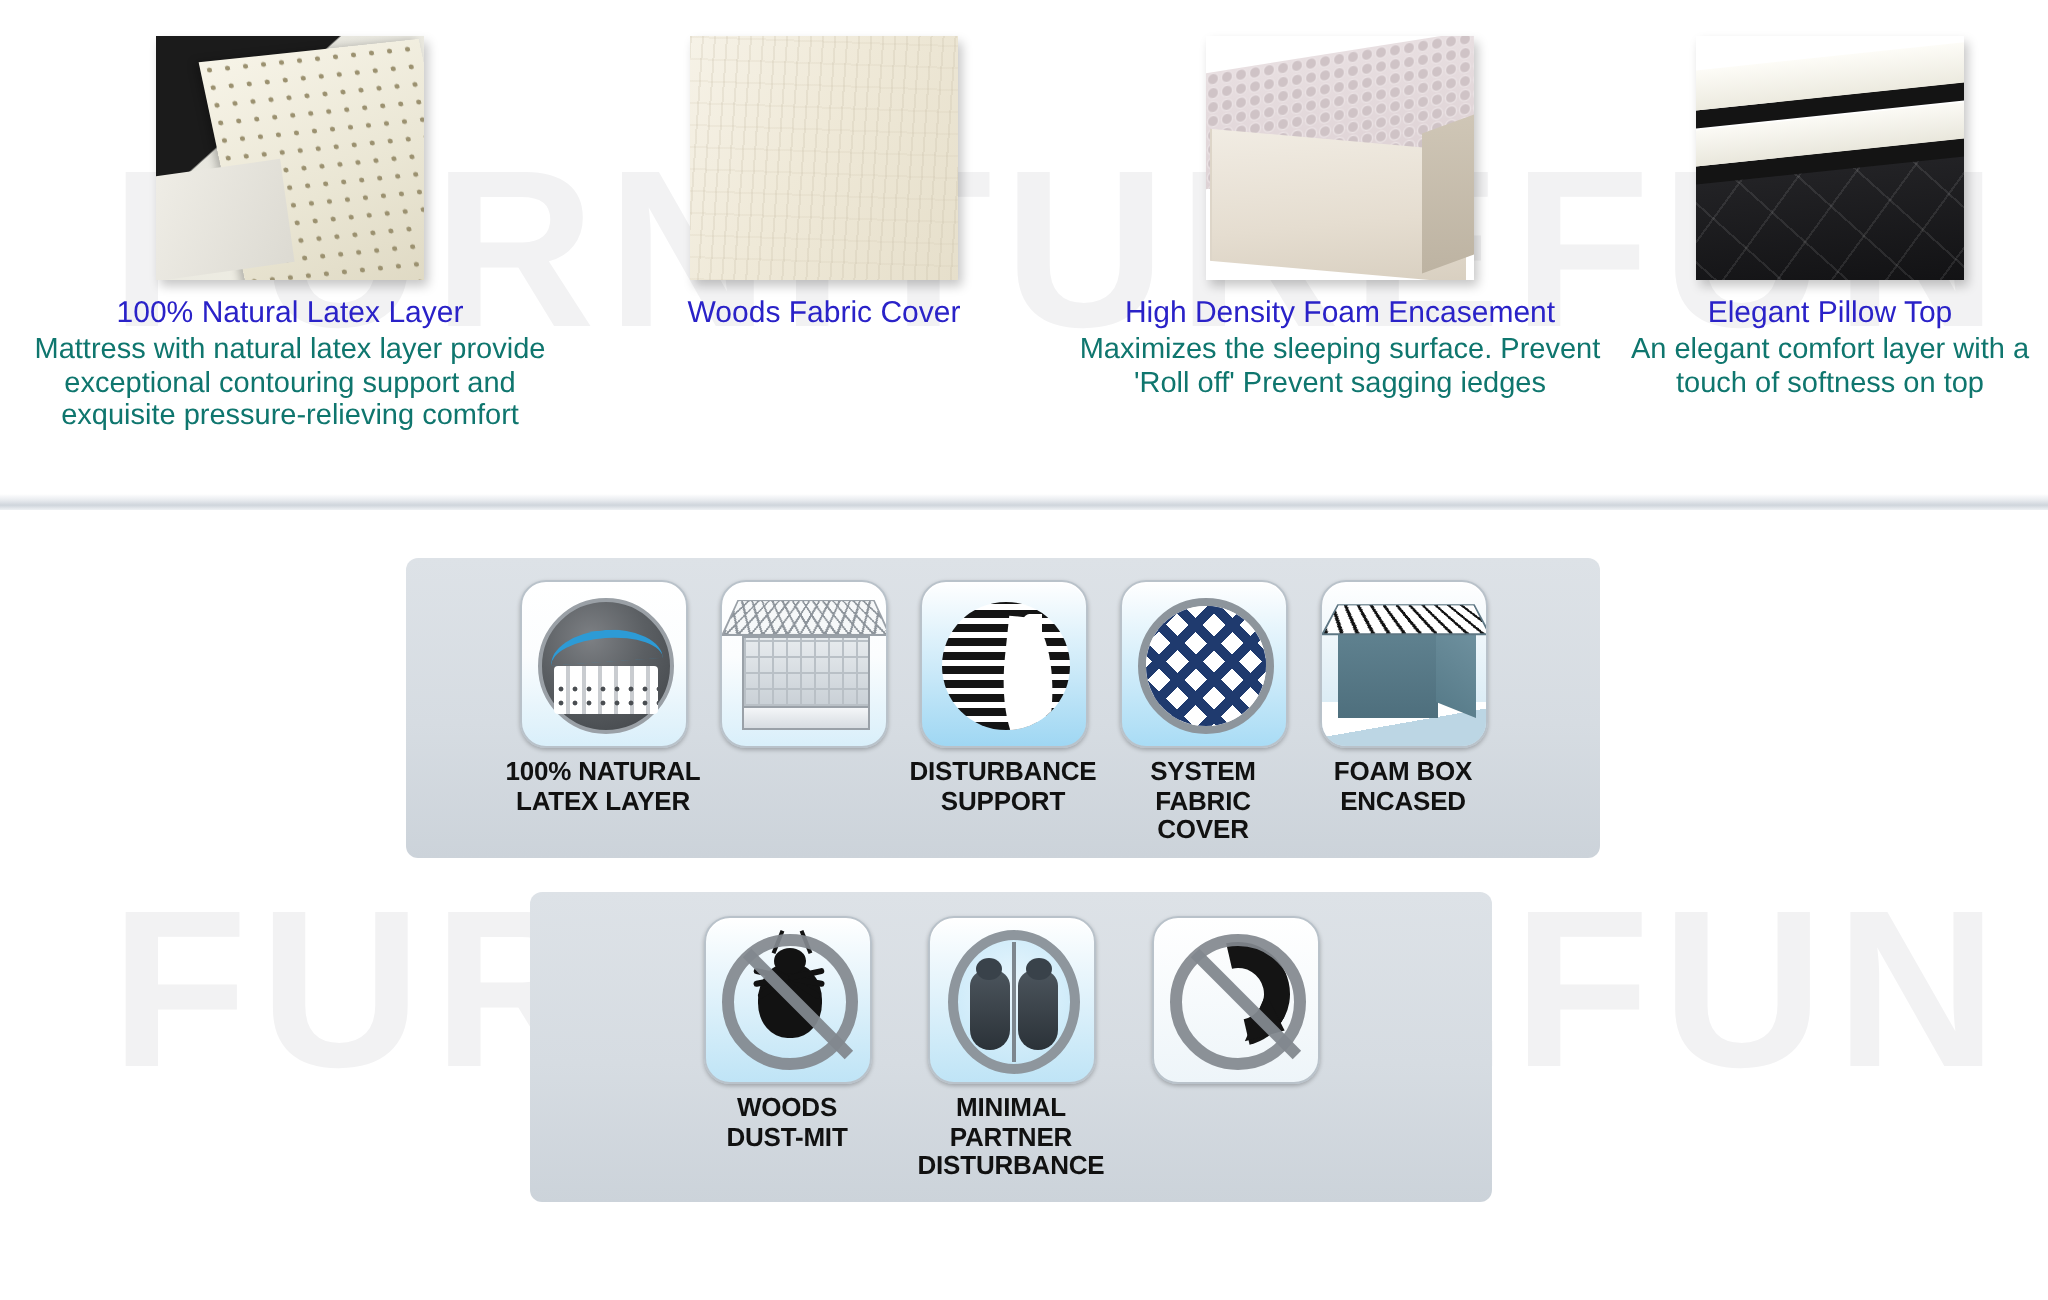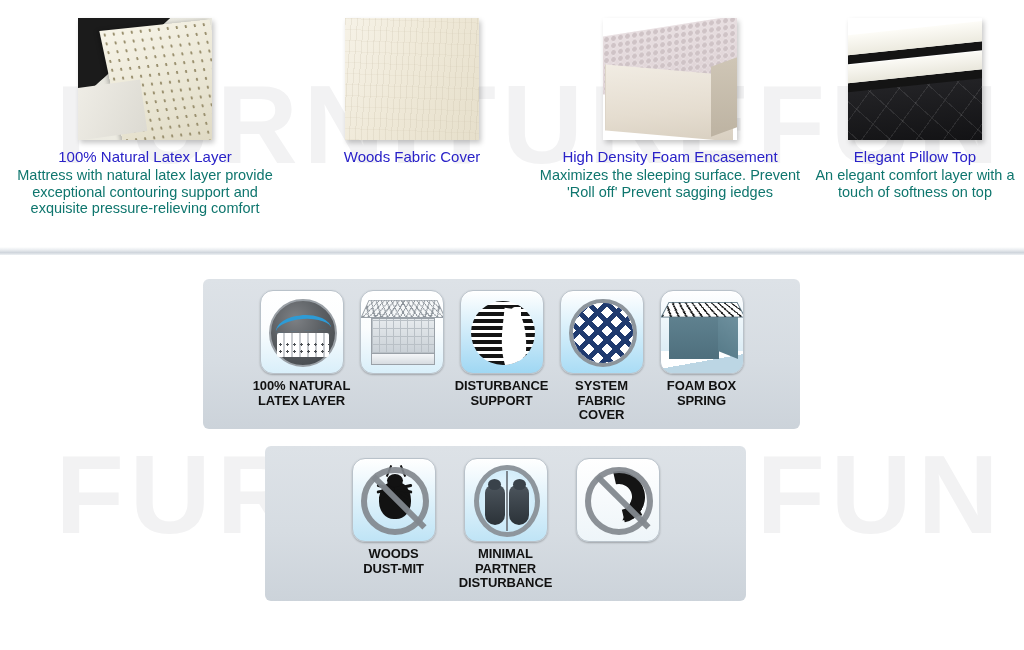--- a/index.html
+++ b/index.html
@@ -522,21 +522,21 @@
     </div>
 
     <div class="badge">
       <div class="badge-tile ic-foambox">
         <div class="shadow"></div>
           <div class="front"></div>
           <div class="side"></div>
           <div class="lid"></div>
       </div>
       <div class="badge-label">FOAM BOX
-SPRING</div>
+ENCASED</div>
     </div>
 
   </div>
 
   <div class="badge-panel" id="panel-benefits">
 
     <div class="badge badge-benefit">
       <div class="badge-tile ic-mite">
         <div class="body"></div>
           <div class="head"></div>

